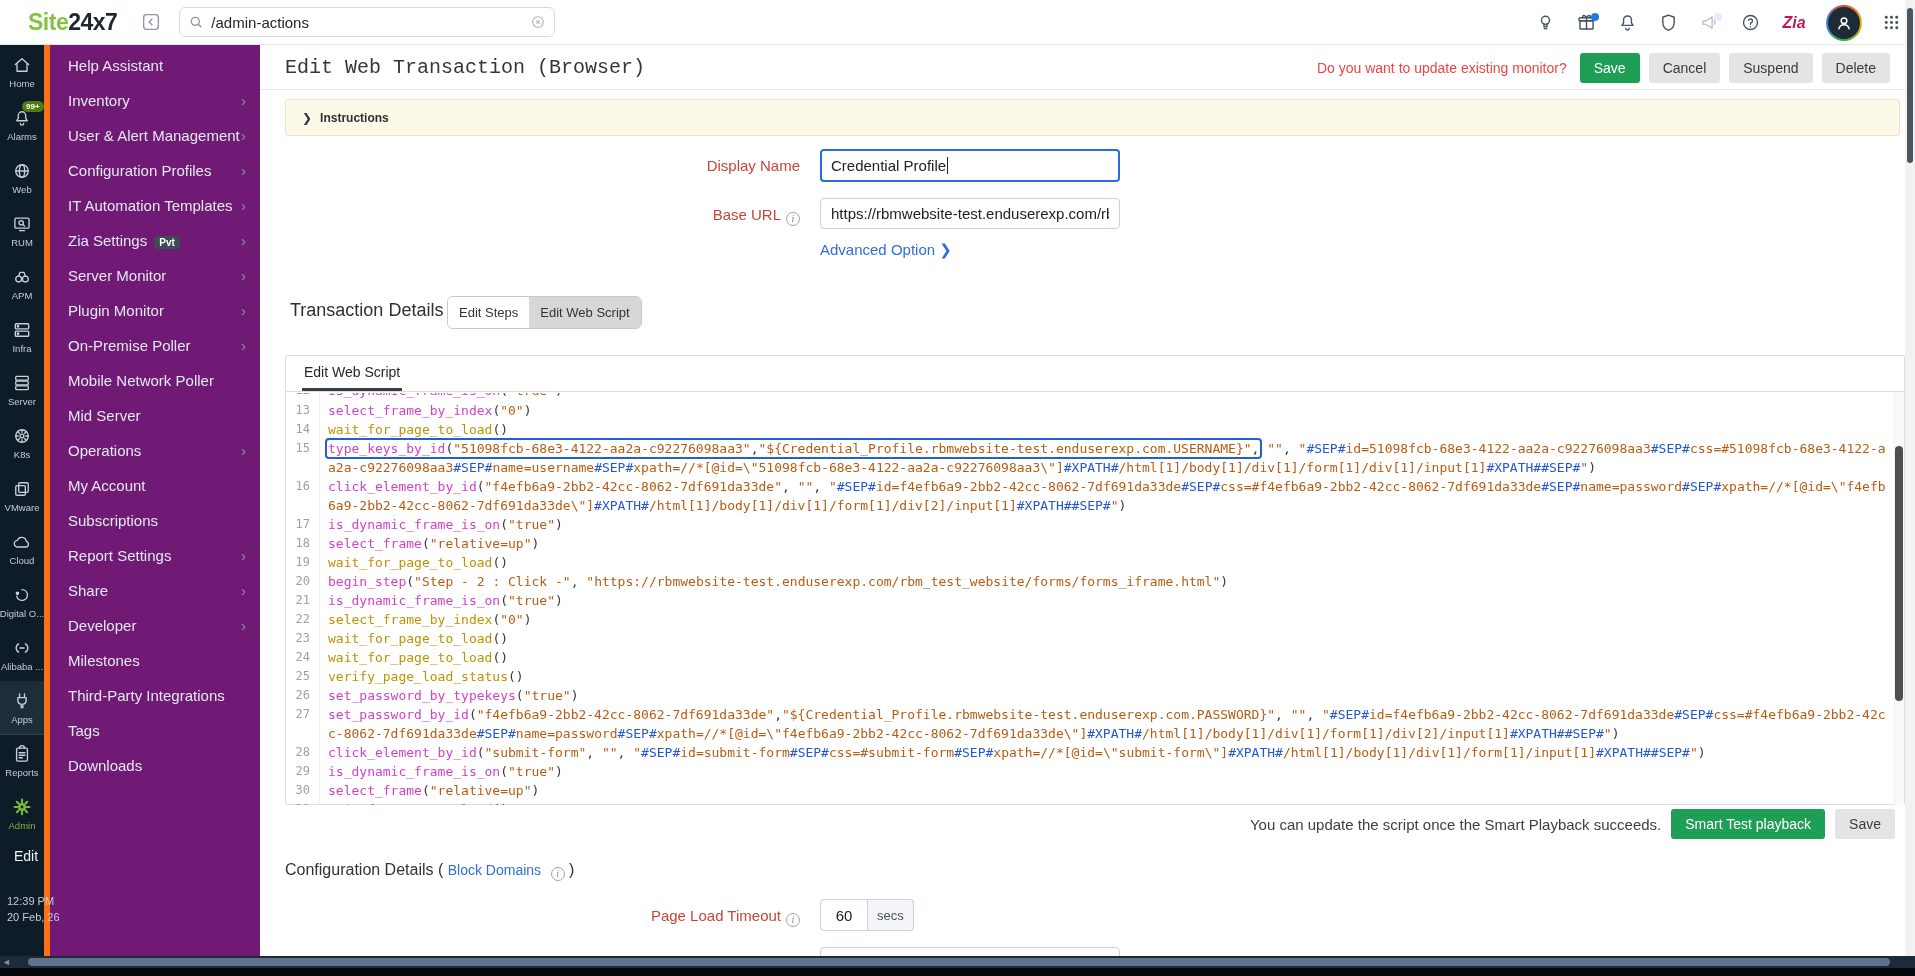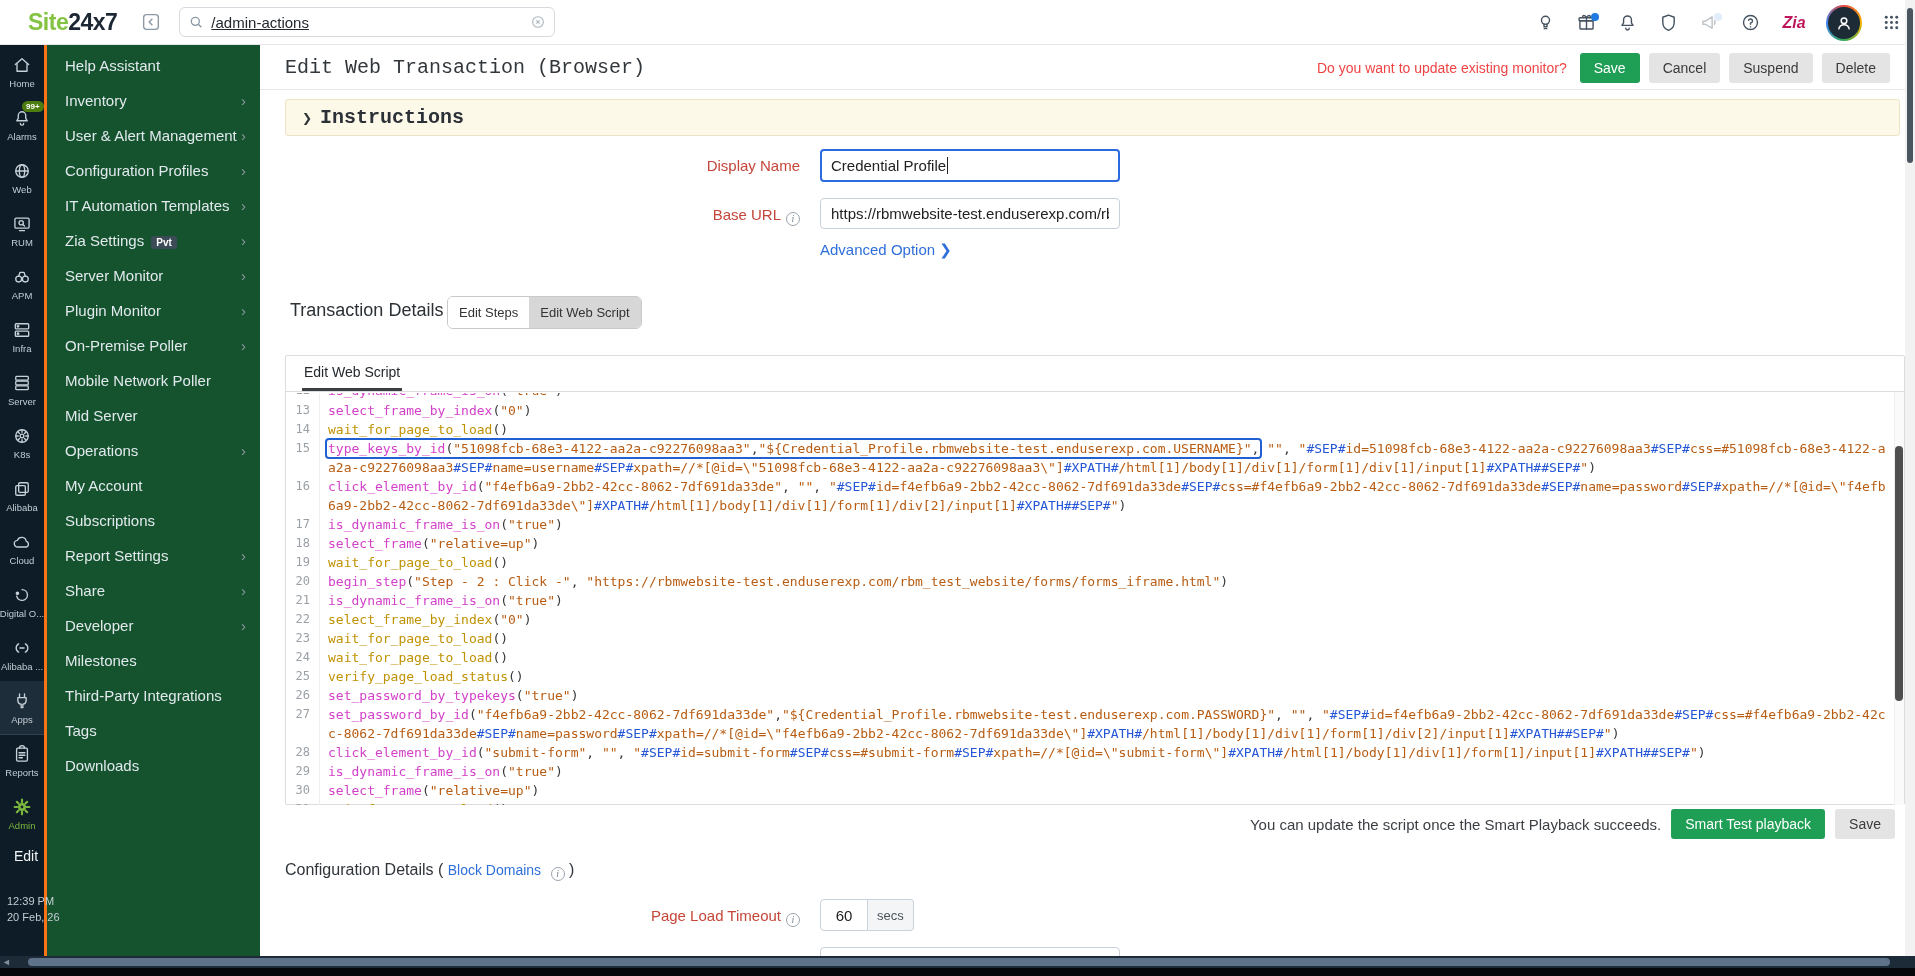--- a/index.html
+++ b/index.html
@@ -9,57 +9,57 @@
   
   #topbar { position:absolute; left:0; top:0; width:1915px; height:45px; background:#fff;
     border-bottom:1px solid #e4e6e8; display:flex; align-items:center; z-index:30; }
   #logo { margin-left:28px; font-size:23px; font-weight:800; letter-spacing:-0.5px; cursor:pointer; }
   #logo .lg-green { color:#84c341; } #logo .lg-dark { color:#1c2733; }
   .tb-iconbtn { width:24px; height:24px; color:#45525f; display:flex; align-items:center; justify-content:center; position:relative; cursor:pointer; }
   #collapse-btn { margin-left:22px; color:#8d99a4; }
   #searchbox { margin-left:16px; width:376px; height:30px; border:1px solid #d6dade; border-radius:6px;
     display:flex; align-items:center; padding:0 8px; background:#fff; }
   #searchbox svg { flex:none; }
-  #search-input { border:none; outline:none; flex:1; font-size:15px; color:#23282d; margin-left:7px; font-family:"Liberation Sans",sans-serif;text-decoration:underline; }
+  #search-input { border:none; outline:none; flex:1; font-size:15px; color:#23282d; margin-left:7px; font-family:"Liberation Sans",sans-serif; }
   #top-icons { position:absolute; right:12px; top:0; height:45px; display:flex; align-items:center; gap:17px; }
   .dot { position:absolute; border-radius:50%; }
   .zia-txt { font-style:italic; font-weight:700; font-size:16px; color:#be185d; }
   #avatar-ring { width:36px; height:36px; border-radius:50%; padding:2px;
     background:conic-gradient(#e5483c,#f5b400 90deg,#36a852 180deg,#4285f4 270deg,#e5483c); }
   #avatar { width:32px; height:32px; border-radius:50%; background:#1d2b36; display:flex; align-items:center; justify-content:center; }
   .faded { opacity:.35; }
 
   
   #rail { position:absolute; left:0; top:45px; width:44px; height:931px; background:#0d1c27; z-index:20; }
   .rail-item { width:44px; height:53px; display:flex; flex-direction:column; align-items:center; justify-content:center; gap:3px; cursor:pointer; position:relative; color:#c7d1d9; }
   .rail-item .rlabel { font-size:9.5px; color:#c2cdd5; white-space:nowrap; }
   .rail-item.hl { background:#1e2d3a; }
   .rail-item.hl:after { content:""; position:absolute; left:0; right:0; bottom:-1px; height:1px; background:#32404d; }
   .rail-item.active .rlabel { color:#7cb83e; }
   .rail-badge { position:absolute; top:3px; left:22px; background:#4d7c0f; color:#fff; font-size:8px; padding:1px 4px; border-radius:7px; font-weight:700; }
-  #menu-panel { position:absolute; left:44px; top:45px; width:216px; height:931px; background:#14532d; border-left:3px solid #f97316; z-index:20; padding-top:3px; }
+  #menu-panel { position:absolute; left:44px; top:45px; width:216px; height:931px; background:#701a75; border-left:6px solid #f97316; z-index:20; padding-top:3px; }
   .menu-item { height:35px; display:flex; align-items:center; padding:0 14px 0 18px; color:#e2e9ee; font-size:15px; cursor:pointer; }
   .menu-item .mlabel { flex:1; white-space:nowrap; }
   .menu-item .chev { color:#8b98a3; font-size:15px; }
   .pvt-badge { background:#3d4b57; color:#fff; font-size:10px; padding:1px 5px; border-radius:3px; margin-left:7px; font-weight:700; }
   #admin-edit { position:absolute; left:14px; top:848px; color:#f2f5f7; font-size:14px; z-index:21; cursor:pointer; }
   #clock { position:absolute; left:7px; top:893px; color:#c3cdd4; font-size:11px; line-height:16px; z-index:21; }
 
   
   #content { position:absolute; left:260px; top:45px; width:1645px; height:931px; background:#fff; }
   #page-header { position:absolute; left:0; top:0; width:1645px; height:45px; border-bottom:1px solid #e6e6e6; }
   #page-title { position:absolute; left:25px; top:11px; font-size:20px; color:#32373c; font-weight:500;font-family:Liberation Mono, monospace; }
   #header-actions { position:absolute; right:15px; top:8px; display:flex; align-items:center; gap:9px; }
   #update-link { color:#ef4444; font-size:14px; cursor:pointer; margin-right:4px; }
   .btn { border:none; border-radius:3px; padding:7px 14px; font-size:14px; background:#e4e4e4; color:#3b3b3b; cursor:pointer; font-family:"Liberation Sans",sans-serif; }
   .btn.primary { background:#1f9e55; color:#fff; }
 
   #instructions { position:absolute; left:25px; top:54px; width:1615px; height:37px; background:#fdf9e8; border:1px solid #ece4c4; border-radius:3px; display:flex; align-items:center; padding-left:16px; cursor:pointer; }
   #instructions .chev { font-size:12px; color:#2f3439; margin-right:8px; }
-  #instructions .ilabel { font-size:20px; font-weight:700; color:#2b3136;font-family:Liberation Mono, monospace; }
+  #instructions .ilabel { font-size:12px; font-weight:700; color:#2b3136; }
 
   .flabel { position:absolute; width:250px; text-align:right; font-size:15px; color:#c4463a; }
   .info-i { display:inline-flex; width:14px; height:14px; border:1px solid #9aa4ad; border-radius:50%; color:#7d8893; font-size:10px; align-items:center; justify-content:center; margin-left:5px; vertical-align:-2px; font-style:italic; font-family:"Liberation Serif",serif; }
   .tinput { position:absolute; height:31px; width:300px; border:1px solid #c8d0da; border-radius:4px; padding:0 10px; font-size:15px; color:#222; font-family:"Liberation Sans",sans-serif; outline:none; }
   #advanced-option { position:absolute; left:560px; top:196px; color:#2e6fd9; font-size:15px; cursor:pointer; }
 
   #txn-heading { position:absolute; left:30px; top:255px; font-size:18px; color:#2b3136; font-weight:500; }
   #txn-toggle { position:absolute; left:187px; top:251px; display:flex; border:1px solid #c9c9c9; border-radius:6px; overflow:hidden; background:#fff; }
   .tgl { padding:8px 11px; font-size:13px; color:#333; cursor:pointer; background:#fff; white-space:nowrap; }
   .tgl.on { background:#d7d7d7; }
@@ -275,21 +275,21 @@
       </span>
       <span class="rlabel">K8s</span>
     </div>
     <div class="rail-item">
       <span>
         <svg class="ic" width="20" height="20" viewBox="0 0 24 24" fill="none" stroke="currentColor" stroke-width="1.6" stroke-linecap="round" stroke-linejoin="round">
           <rect x="8" y="4.5" width="11.5" height="11.5" rx="1.5"></rect>
           <rect x="4.5" y="8" width="11.5" height="11.5" rx="1.5"></rect>
         </svg>
       </span>
-      <span class="rlabel">Alibaba</span>
+      <span class="rlabel">VMware</span>
     </div>
     <div class="rail-item">
       <span>
         <svg class="ic" width="20" height="20" viewBox="0 0 24 24" fill="none" stroke="currentColor" stroke-width="1.6" stroke-linecap="round" stroke-linejoin="round">
           <path d="M7 18a4 4 0 0 1-.5-8 5.5 5.5 0 0 1 10.6 1.2A3.5 3.5 0 0 1 17 18Z"></path>
         </svg>
       </span>
       <span class="rlabel">Cloud</span>
     </div>
     <div class="rail-item">

